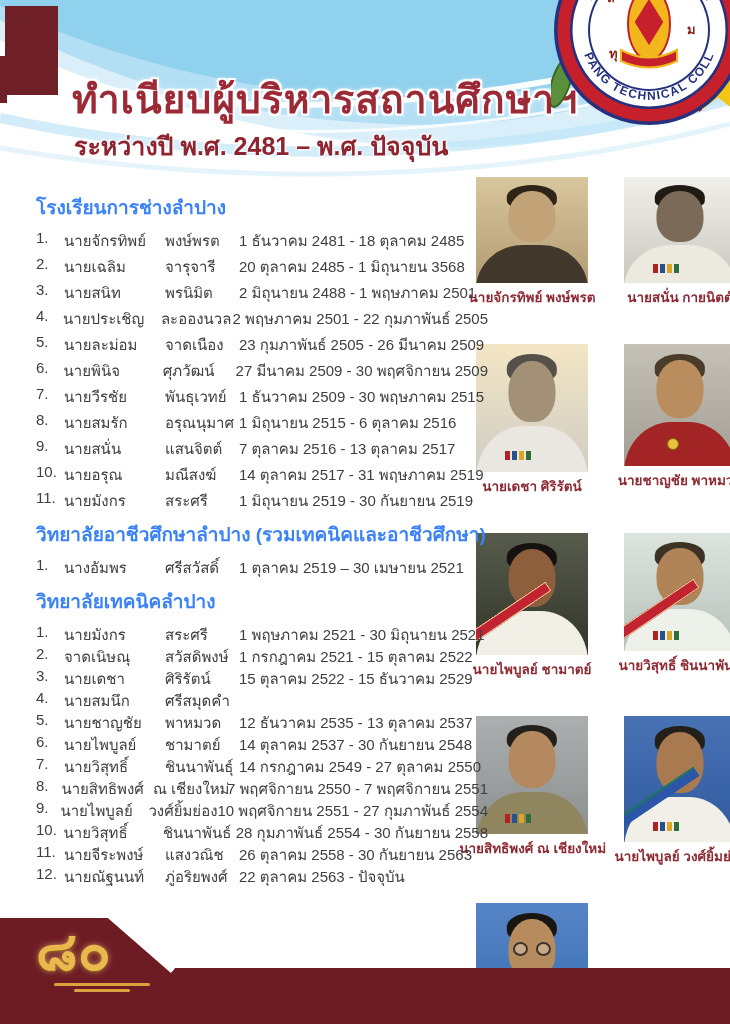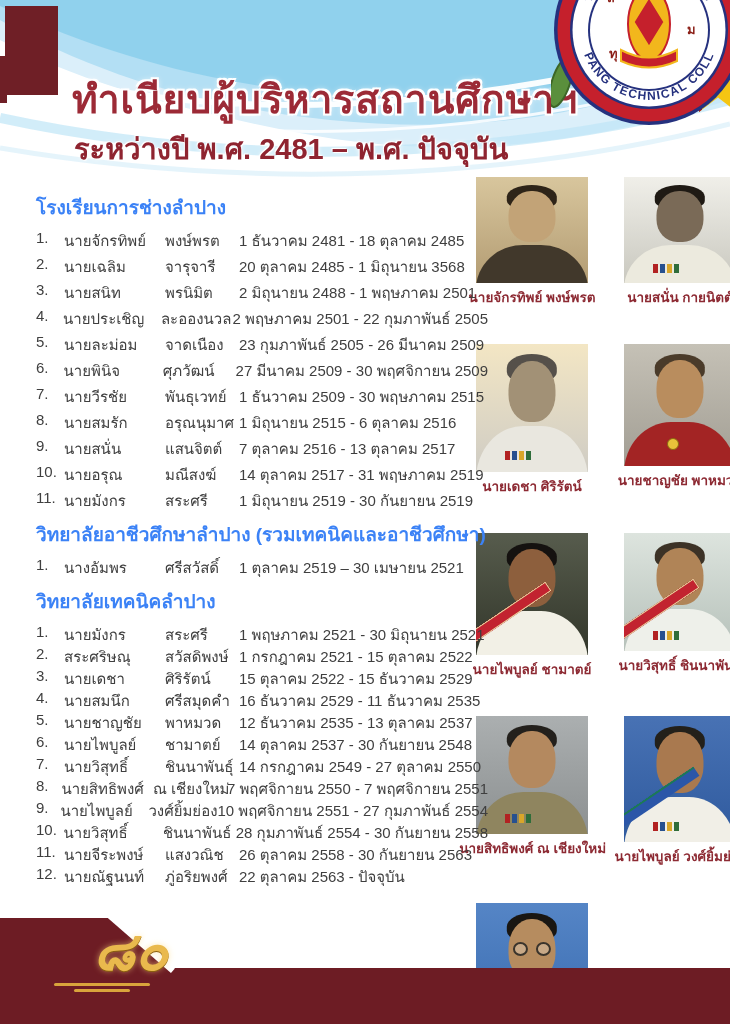--- a/index.html
+++ b/index.html
@@ -12,21 +12,21 @@
   .waves{position:absolute;left:0;top:0;z-index:0;}
   .corner-a{position:absolute;left:5px;top:6px;width:53px;height:89px;background:#6f1f26;z-index:2;}
   .corner-b{position:absolute;left:0;top:56px;width:7px;height:47px;background:#6f1f26;z-index:2;}
   .title{
     position:absolute;left:72px;top:68px;z-index:2;
     font-size:39px;font-weight:bold;color:#9c2a36;letter-spacing:1px;white-space:nowrap;
     text-shadow:-2px -2px 0 #fff,2px -2px 0 #fff,-2px 2px 0 #fff,2px 2px 0 #fff,0 0 7px #fff;
   }
   .subtitle{
     position:absolute;left:74px;top:126px;z-index:2;
-    font-size:29px;font-weight:bold;color:#8f2430;white-space:nowrap;
+    font-size:25px;font-weight:bold;color:#8f2430;white-space:nowrap;
     text-shadow:-1px -1px 0 #fff,1px 1px 0 #fff,0 0 5px #fff;
   }
   
   .ribbon{
     position:absolute;left:699px;top:0;width:33px;height:112px;z-index:1;
     background:#f5c513;border-left:3px solid #a2141c;border-right:2px solid #a2141c;
     clip-path:polygon(0 0,100% 0,100% 100%,50% 87%,0 100%);
   }
   .logo{position:absolute;left:551px;top:-68px;width:196px;height:196px;z-index:2;}
   
@@ -70,21 +70,21 @@
   .photo .glasses i:last-child{right:0;}
   .photo .badge{display:none;}
   .photo.badge .badge{display:block;position:absolute;left:38%;bottom:13%;width:10px;height:10px;border-radius:50%;background:#e8c23a;border:1px solid #8a6a10;}
   .caption{margin-top:3px;width:130%;margin-left:-15%;text-align:center;font-size:13.5px;font-weight:bold;color:#8d2a33;white-space:nowrap;}
   
   .footer-band{position:absolute;left:0;right:0;top:968px;bottom:0;background:#6d1c24;z-index:2;}
   .footer-left{position:absolute;left:0;top:918px;width:210px;height:106px;background:#6d1c24;z-index:2;
     clip-path:polygon(0 0,114px 0,176px 53px,210px 53px,210px 106px,0 106px);}
   .footer-stripe{position:absolute;left:110px;top:912px;width:86px;height:6px;background:#ffffff;
     transform:rotate(41deg);transform-origin:left top;z-index:3;}
-  .anniv{position:absolute;left:36px;top:922px;width:132px;text-align:right;z-index:4;font-style:italic;}
+  .anniv{position:absolute;left:36px;top:922px;width:132px;text-align:left;z-index:4;}
   .anniv .glyph{
     font-size:54px;line-height:58px;font-weight:bold;color:#e9b94d;
     text-shadow:0 1px 0 #8a5f10,0 0 6px rgba(255,220,130,.6);
     font-family:"DejaVu Serif","Liberation Serif",serif;
   }
   .anniv .tline{height:3px;background:#d9a43c;border-radius:2px;margin:3px auto 0;}
   .anniv .tline.l1{width:96px;}
   .anniv .tline.l2{width:56px;}
 </style>
 </head>
@@ -227,35 +227,34 @@
     <div class="sec-heading">วิทยาลัยเทคนิคลำปาง</div>
     <div class="list" data-list="2">
         <div class="row">
           <span class="num">1.</span>
           <span class="first">นายมังกร</span>
           <span class="last">สระศรี</span>
           <span class="period">1 พฤษภาคม 2521 - 30 มิถุนายน 2521</span>
         </div>
         <div class="row">
           <span class="num">2.</span>
-          <span class="first">สระศริษณุ</span>
+          <span class="first">จาดเนิษณุ</span>
           <span class="last">สวัสดิพงษ์</span>
           <span class="period">1 กรกฎาคม 2521 - 15 ตุลาคม 2522</span>
         </div>
         <div class="row">
           <span class="num">3.</span>
           <span class="first">นายเดชา</span>
           <span class="last">ศิริรัตน์</span>
           <span class="period">15 ตุลาคม 2522 - 15 ธันวาคม 2529</span>
         </div>
         <div class="row">
           <span class="num">4.</span>
           <span class="first">นายสมนึก</span>
           <span class="last">ศรีสมุดคำ</span>
-          <span class="period">16 ธันวาคม 2529 - 11 ธันวาคม 2535</span>
         </div>
         <div class="row">
           <span class="num">5.</span>
           <span class="first">นายชาญชัย</span>
           <span class="last">พาหมวด</span>
           <span class="period">12 ธันวาคม 2535 - 13 ตุลาคม 2537</span>
         </div>
         <div class="row">
           <span class="num">6.</span>
           <span class="first">นายไพบูลย์</span>

